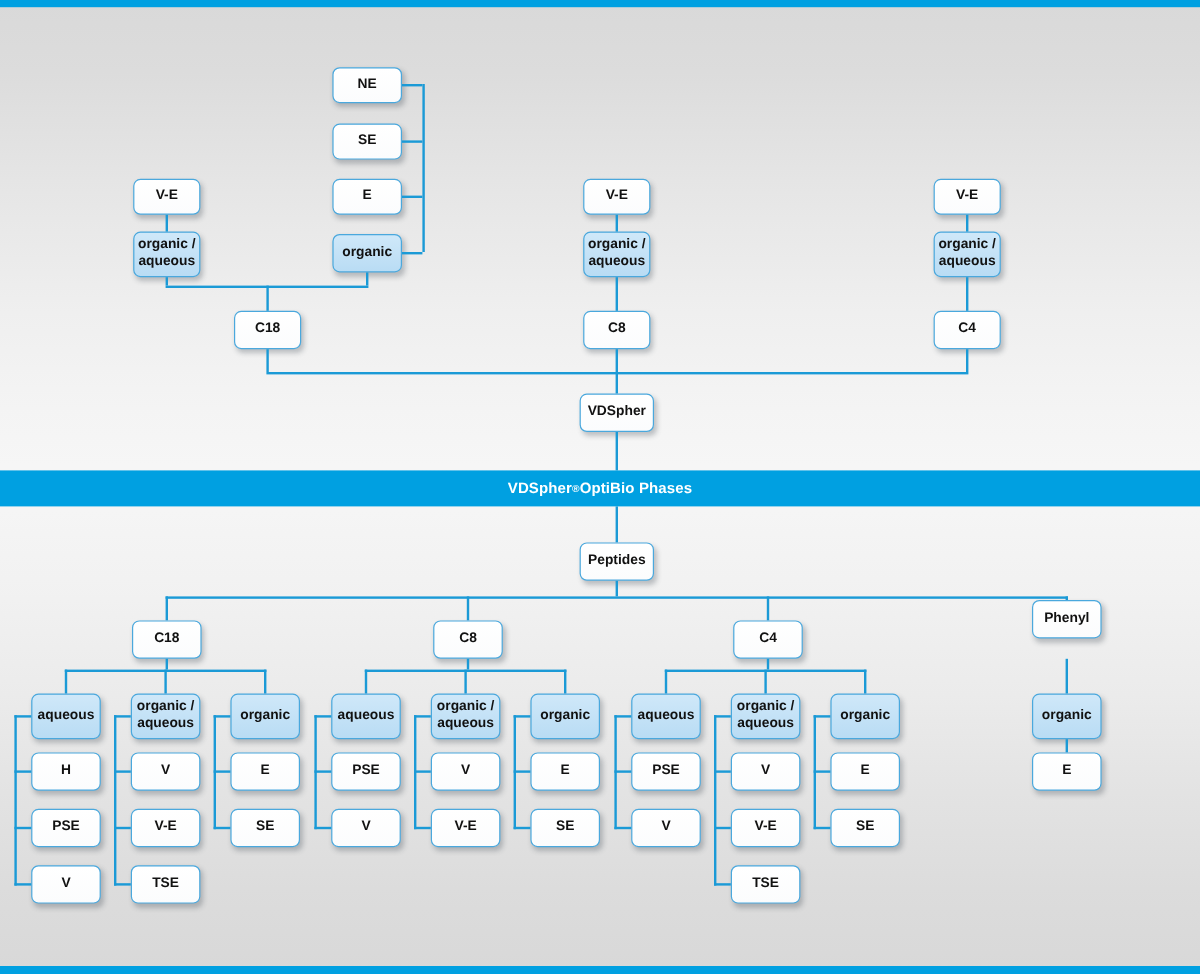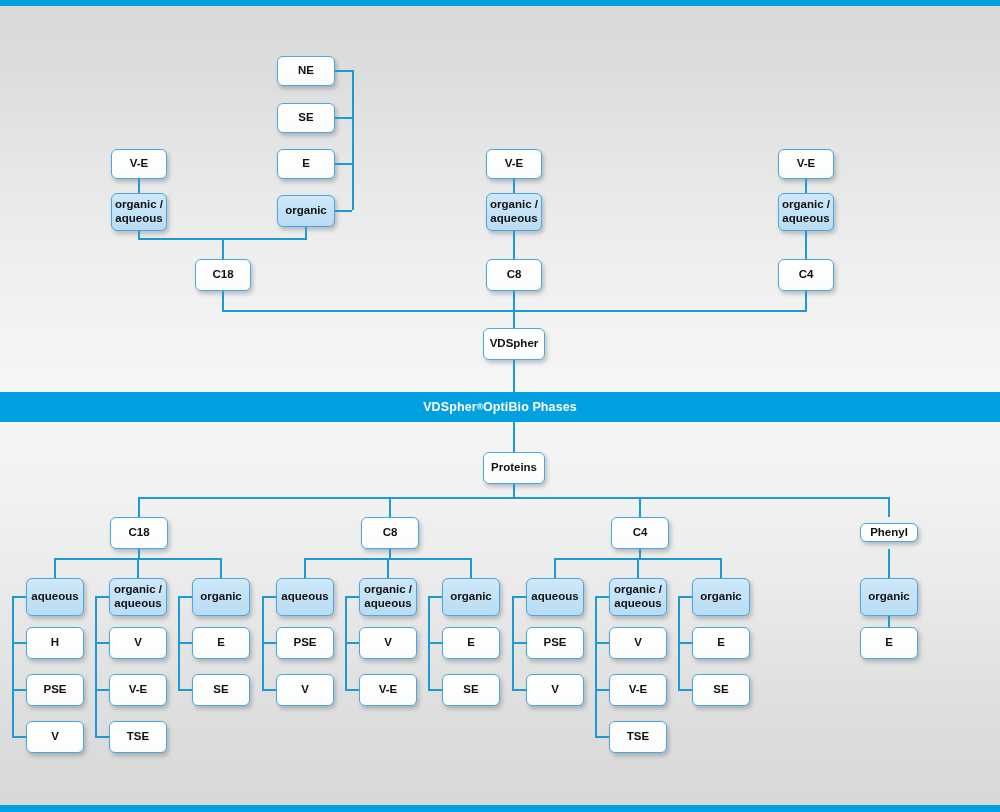--- a/index.html
+++ b/index.html
@@ -128,21 +128,21 @@
     </div>
 
   <div id="banner">
     <span>VDSpher</span>
       <sup>®</sup>
       <span> OptiBio Phases</span>
   </div>
 
   <div id="proteins-layer">
       <div class="line v" style="left: 513px; top: 422px; height: 30px;"></div>
-      <div class="node white" style="left: 483px; top: 452px; width: 62px; height: 32px;">Proteins</div>
+      <div class="node white" style="left: 483px; top: 452px; width: 62px; height: 32px;">Peptides</div>
       <div class="line v" style="left: 513px; top: 484px; height: 13px;"></div>
       <div class="line h" style="left: 138px; top: 497px; width: 752px;"></div>
       <div class="line v" style="left: 138px; top: 497px; height: 20px;"></div>
       <div class="node white" style="left: 110px; top: 517px; width: 58px; height: 32px;">C18</div>
       <div class="line v" style="left: 138px; top: 549px; height: 9px;"></div>
       <div class="line h" style="left: 54px; top: 558px; width: 168px;"></div>
       <div class="line v" style="left: 54px; top: 558px; height: 20px;"></div>
       <div class="line v" style="left: 137px; top: 558px; height: 20px;"></div>
       <div class="line v" style="left: 220px; top: 558px; height: 20px;"></div>
       <div class="node blue" style="left: 26px; top: 578px; width: 58px; height: 38px;">aqueous</div>
@@ -225,20 +225,20 @@
       <div class="node white" style="left: 609px; top: 721px; width: 58px; height: 32px;">TSE</div>
       <div class="line h" style="left: 595px; top: 736px; width: 14px;"></div>
       <div class="node blue" style="left: 692px; top: 578px; width: 58px; height: 38px;">organic</div>
       <div class="line v" style="left: 678px; top: 596px; height: 95px;"></div>
       <div class="line h" style="left: 678px; top: 596px; width: 14px;"></div>
       <div class="node white" style="left: 692px; top: 627px; width: 58px; height: 32px;">E</div>
       <div class="line h" style="left: 678px; top: 642px; width: 14px;"></div>
       <div class="node white" style="left: 692px; top: 674px; width: 58px; height: 32px;">SE</div>
       <div class="line h" style="left: 678px; top: 689px; width: 14px;"></div>
       <div class="line v" style="left: 888px; top: 497px; height: 20px;"></div>
-      <div class="node white" style="left: 860px; top: 523px; width: 58px; height: 19px;">Phenyl</div>
+      <div class="node white" style="left: 860px; top: 500px; width: 58px; height: 32px;">Phenyl</div>
       <div class="line v" style="left: 888px; top: 549px; height: 29px;"></div>
       <div class="node blue" style="left: 860px; top: 578px; width: 58px; height: 38px;">organic</div>
       <div class="line v" style="left: 888px; top: 616px; height: 11px;"></div>
       <div class="node white" style="left: 860px; top: 627px; width: 58px; height: 32px;">E</div>
     </div>
 
 </div>
 
 </body></html>

